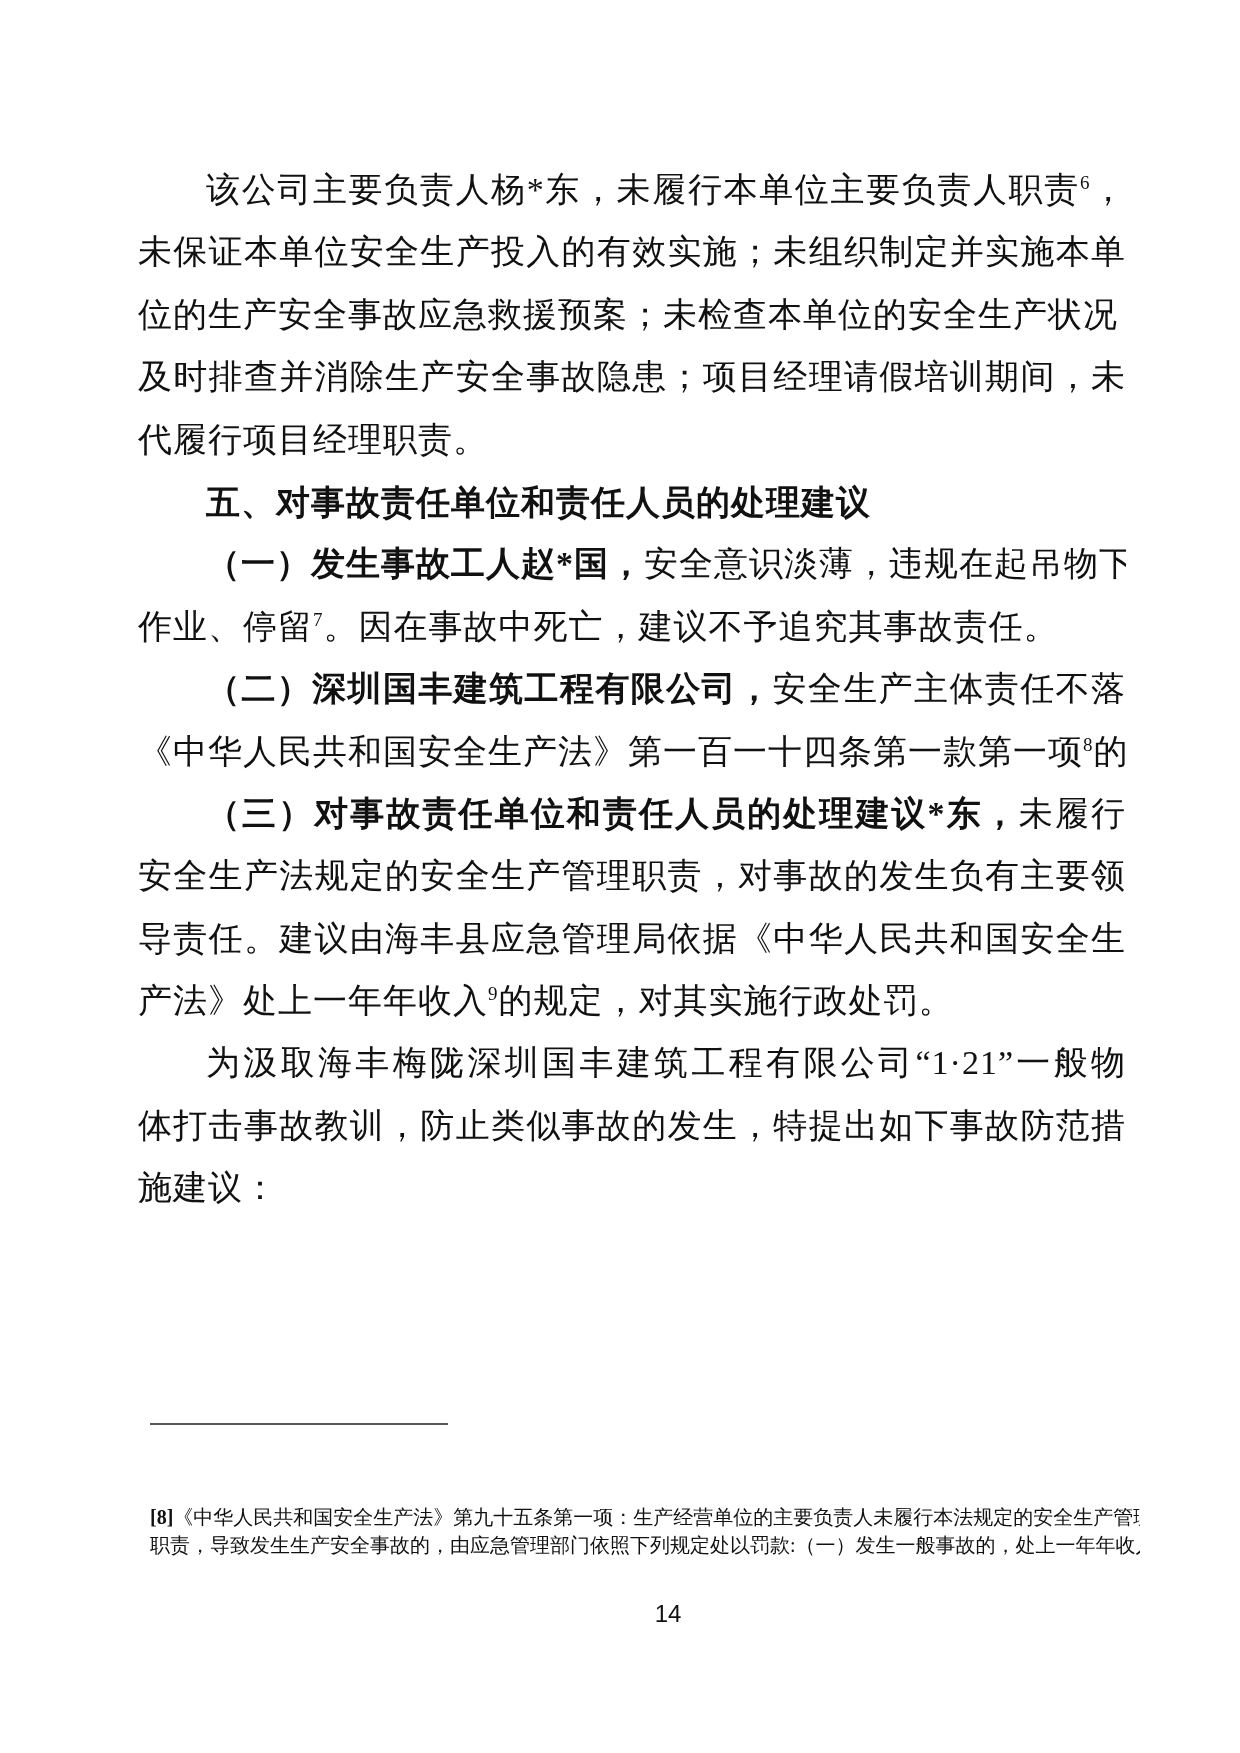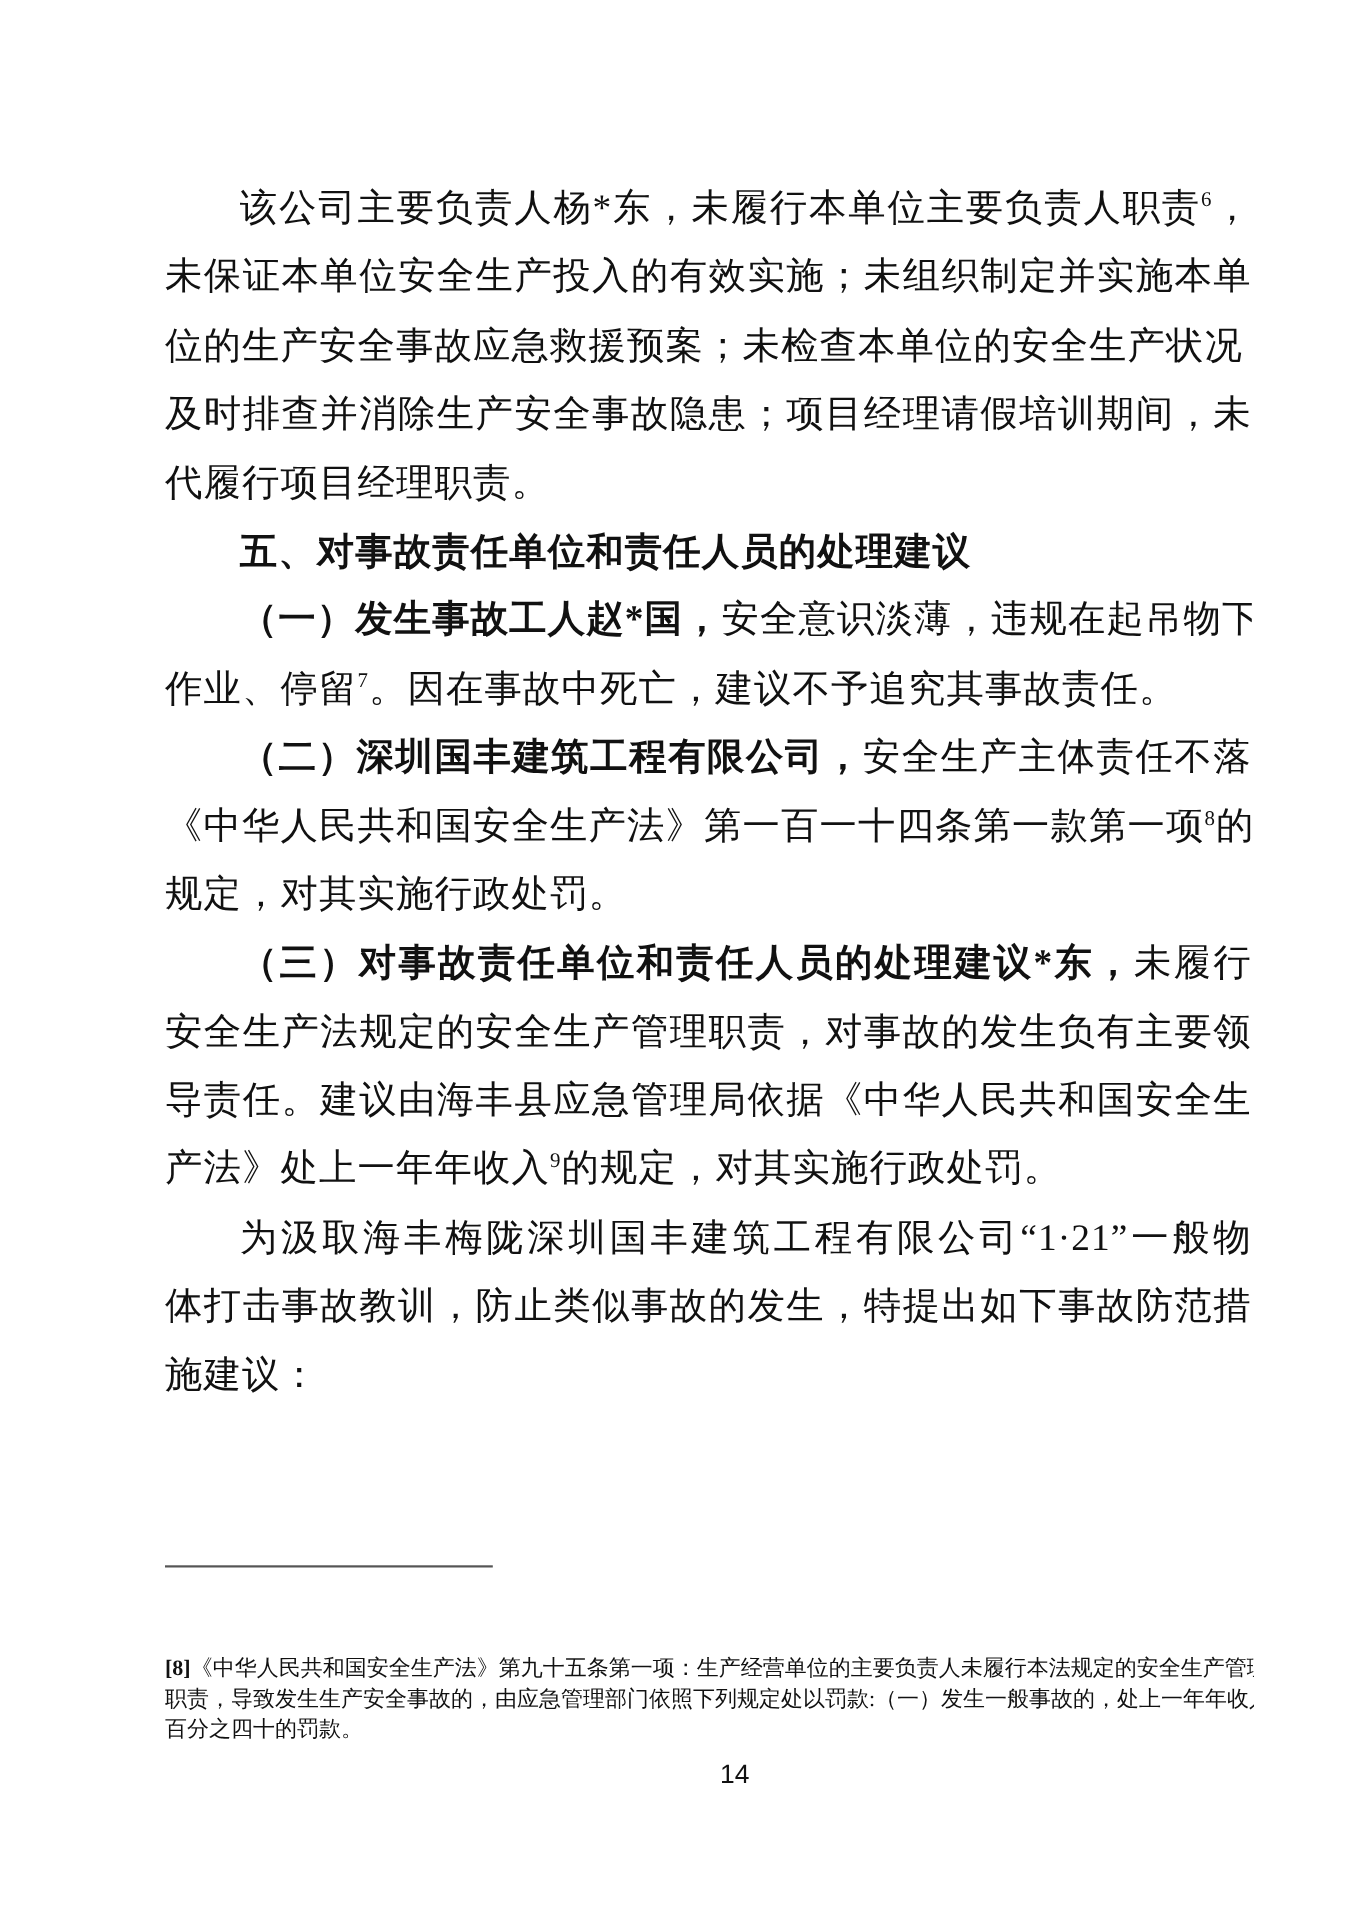--- a/index.html
+++ b/index.html
@@ -7,21 +7,21 @@
     position:relative;
     width:1240px;height:1753px;
     margin:0 auto;
     background:#ffffff;
     color:#111111;
     font-family:"Liberation Serif","DejaVu Serif",serif;
     overflow:hidden;
   }
   .doc-body{
     position:absolute;
-    left:150px;top:159px;
+    left:138px;top:159px;
     width:988px;
   }
   .para{margin:0;padding:0;}
   .line{
     font-size:34px;
     height:62.4px;
     line-height:62.4px;
     letter-spacing:1px;
     text-align:justify;
     text-align-last:justify;
@@ -92,34 +92,32 @@
       <div class="para heading">
         <div class="line plast indent"><span class="b">五、对事故责任单位和责任人员的处理建议</span></div>
       </div>
       <div class="para body">
         <div class="line indent"><span class="b">（一）发生事故工人赵*国，</span><span>安全意识淡薄，违规在起吊物下</span></div>
         <div class="line plast"><span>作业、停留</span><sup>7</sup><span>。因在事故中死亡，建议不予追究其事故责任。</span></div>
       </div>
       <div class="para body">
         <div class="line indent"><span class="b">（二）深圳国丰建筑工程有限公司，</span><span>安全生产主体责任不落</span></div>
         <div class="line"><span>《中华人民共和国安全生产法》第一百一十四条第一款第一项</span><sup>8</sup><span>的</span></div>
-        <div class="line plast"><span>规定，对其实施行政处罚。</span></div>
       </div>
       <div class="para body">
         <div class="line indent"><span class="b">（三）对事故责任单位和责任人员的处理建议*东，</span><span>未履行</span></div>
         <div class="line"><span>安全生产法规定的安全生产管理职责，对事故的发生负有主要领</span></div>
         <div class="line"><span>导责任。建议由海丰县应急管理局依据《中华人民共和国安全生</span></div>
         <div class="line plast"><span>产法》处上一年年收入</span><sup>9</sup><span>的规定，对其实施行政处罚。</span></div>
       </div>
       <div class="para body">
         <div class="line indent"><span>为汲取海丰梅陇深圳国丰建筑工程有限公司“1·21”一般物</span></div>
         <div class="line"><span>体打击事故教训，防止类似事故的发生，特提出如下事故防范措</span></div>
         <div class="line plast"><span>施建议：</span></div>
       </div>
     </div>
   <div class="footnote-sep"></div>
   <div class="footnote" id="footnote">
       <div class="fn-line"><span class="b">[8]</span><span>《中华人民共和国安全生产法》第九十五条第一项：生产经营单位的主要负责人未履行本法规定的安全生产管理</span></div>
       <div class="fn-line"><span>职责，导致发生生产安全事故的，由应急管理部门依照下列规定处以罚款:（一）发生一般事故的，处上一年年收入</span></div>
-      <div class="fn-line plast"><span>百分之四十的罚款。</span></div>
     </div>
   <div class="page-number">14</div>
 </div>
 
 </body></html>

